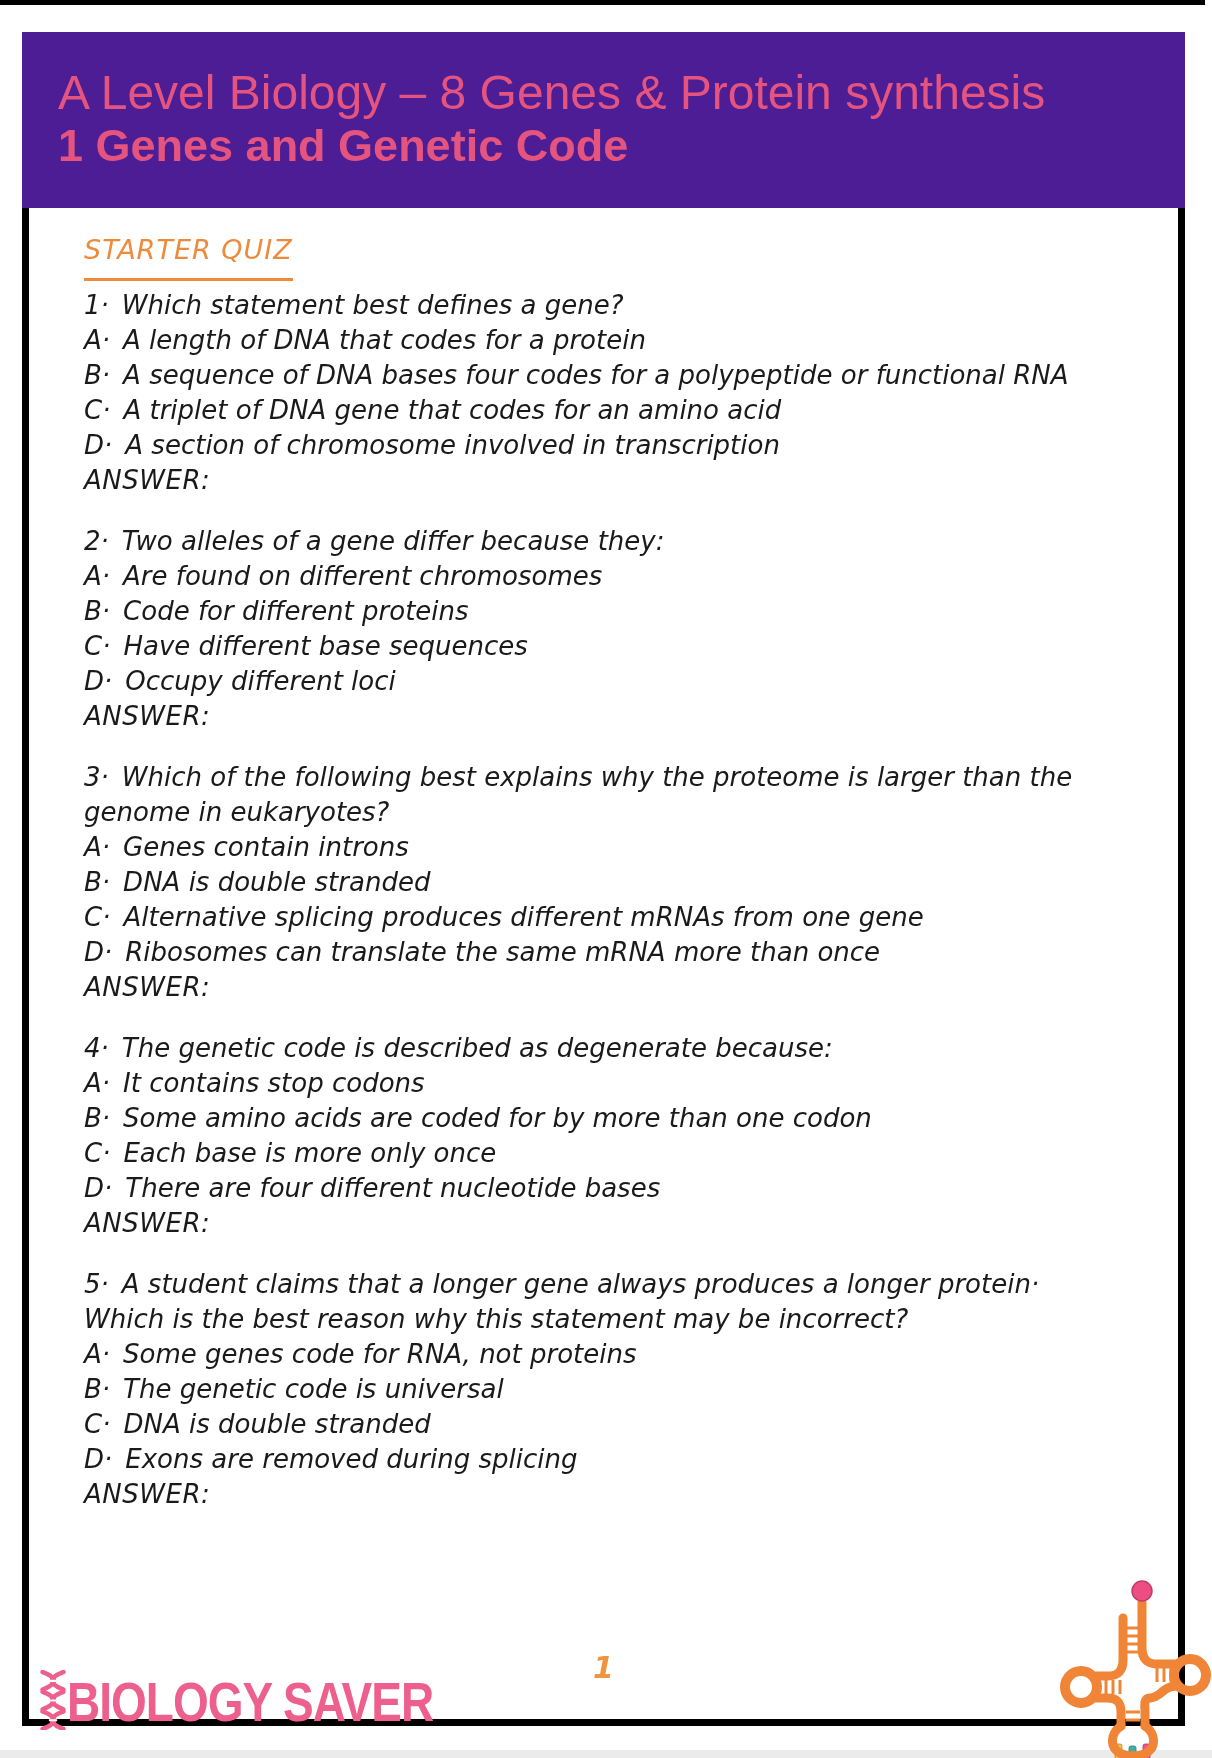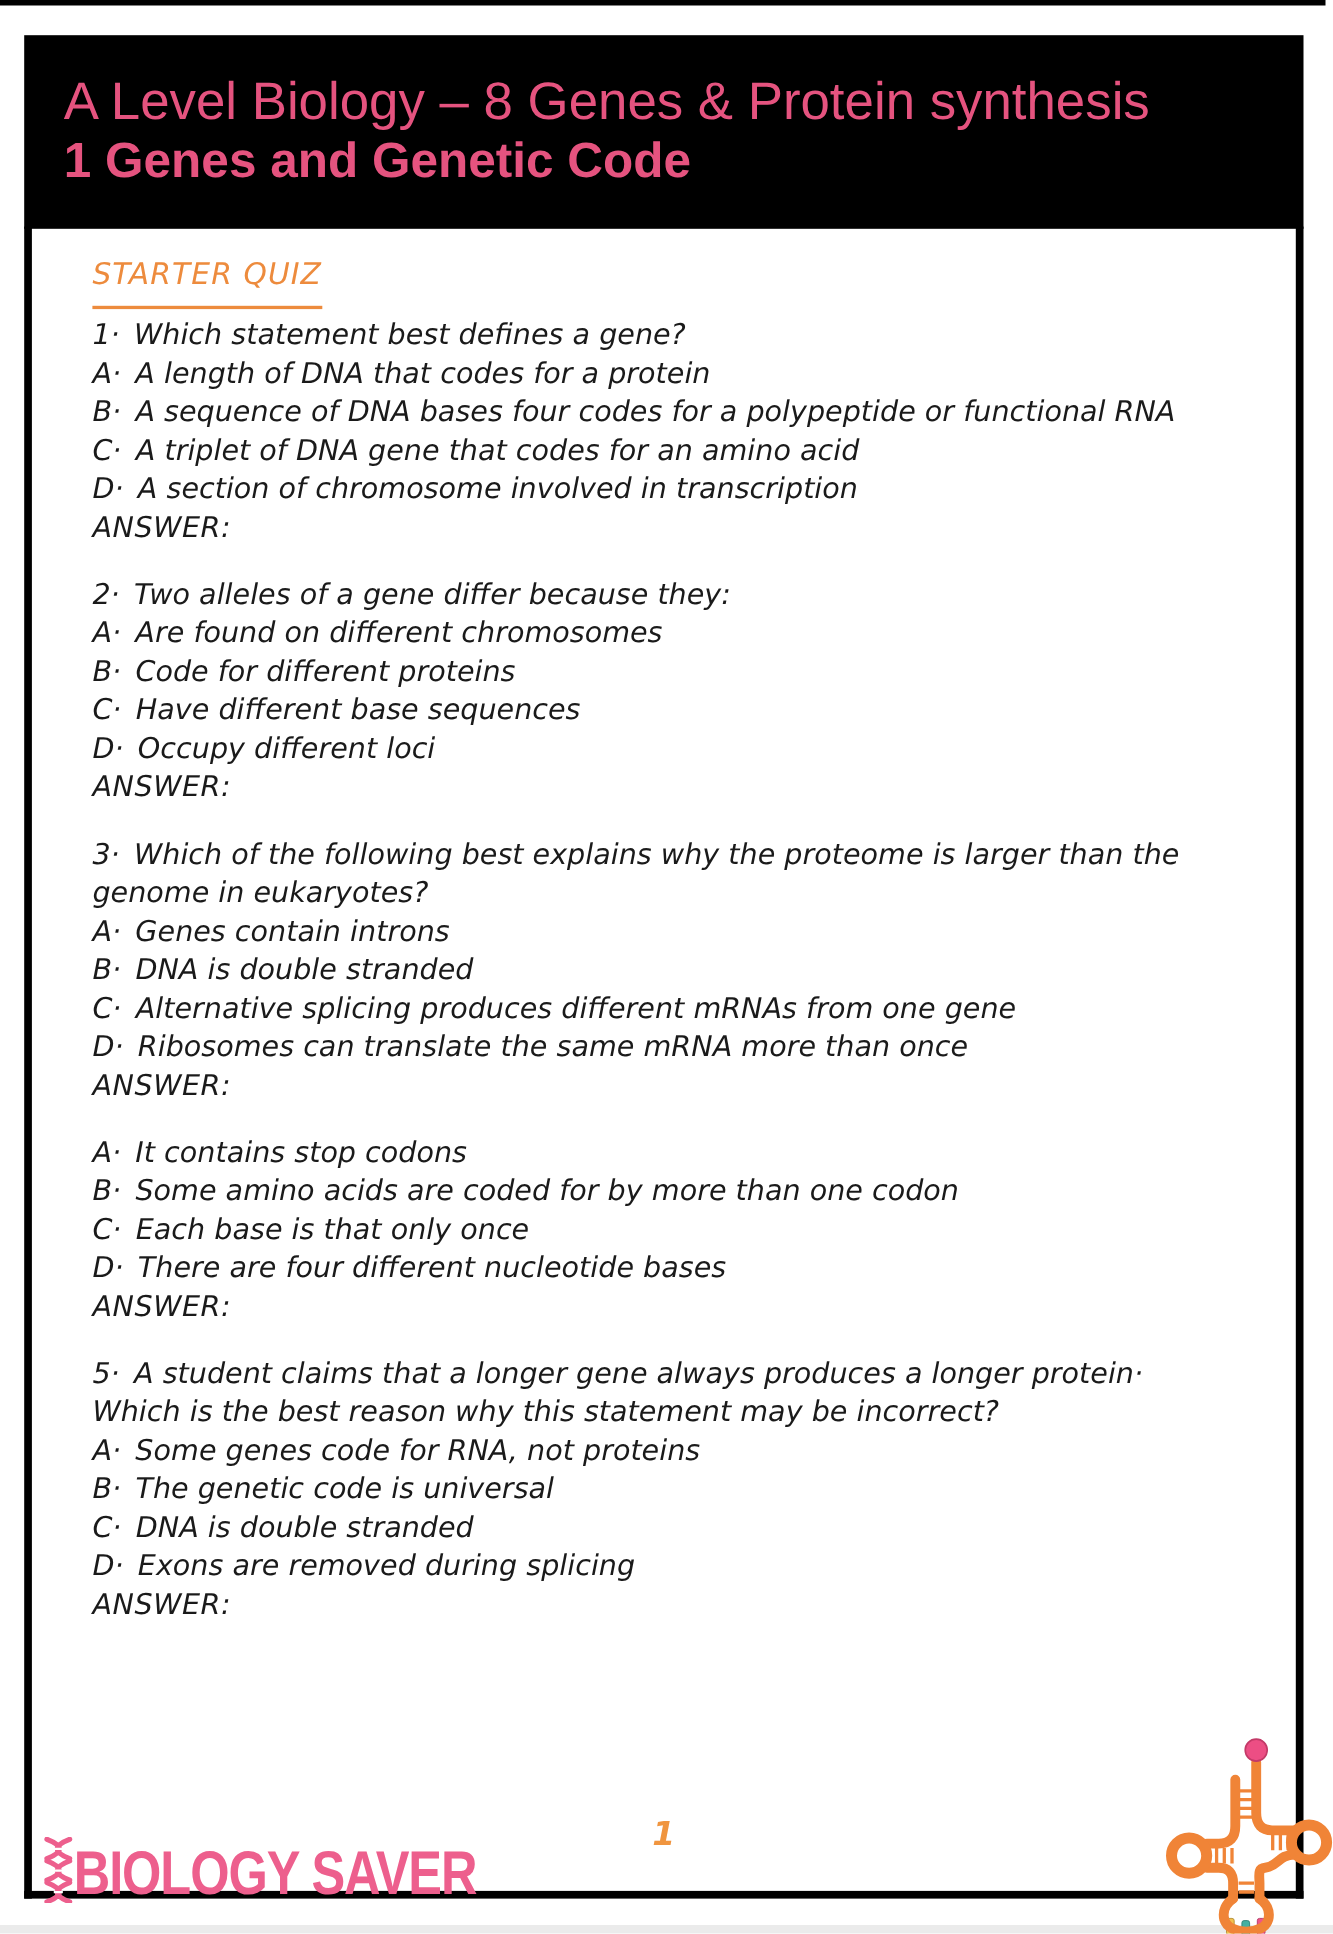--- a/index.html
+++ b/index.html
@@ -5,21 +5,21 @@
   html,body { margin:0; padding:0; background:#ffffff; }
   .page {
     position:relative; width:1212px; height:1758px; background:#ffffff;
     overflow:hidden; font-family:"Liberation Sans", sans-serif;
   }
   .top-strip { position:absolute; left:0; top:0; width:1205px; height:5px; background:#000; }
   .bottom-gray { position:absolute; left:0; top:1750px; width:1212px; height:8px; background:#ebebeb; }
 
   .header {
     position:absolute; left:22px; top:32px; width:1163px; height:176px;
-    background:#000000; box-sizing:border-box; padding:34px 10px 0 36px; z-index:2;
+    background:#4c1d95; box-sizing:border-box; padding:34px 10px 0 36px; z-index:2;
   }
   .title1 { color:#E5537F; font-size:48px; line-height:54px; font-weight:400; letter-spacing:0; white-space:nowrap; }
   .title2 { color:#E5537F; font-size:45px; line-height:52px; font-weight:700; white-space:nowrap; }
 
   .frame {
     position:absolute; left:22px; top:206px; width:1163px; height:1520px;
     box-sizing:border-box; border:7px solid #000; border-top:none; z-index:1; background:transparent;
   }
 
   .quiz {
@@ -139,31 +139,34 @@
   </div>
 
   <div class="option">
     <span class="opt-letter">D·</span><span class="opt-text">Ribosomes can translate the same mRNA more than once</span>
   </div>
 </div>
     <div class="answer-label">ANSWER:</div>
   </section>
 
   <section class="question">
+    <div class="q-line">
+      <span class="q-num">4·</span><span class="q-text">The genetic code is described as degenerate because:</span>
+    </div>
     <div class="options">
   <div class="option">
     <span class="opt-letter">A·</span><span class="opt-text">It contains stop codons</span>
   </div>
 
   <div class="option">
     <span class="opt-letter">B·</span><span class="opt-text">Some amino acids are coded for by more than one codon</span>
   </div>
 
   <div class="option">
-    <span class="opt-letter">C·</span><span class="opt-text">Each base is that only once</span>
+    <span class="opt-letter">C·</span><span class="opt-text">Each base is more only once</span>
   </div>
 
   <div class="option">
     <span class="opt-letter">D·</span><span class="opt-text">There are four different nucleotide bases</span>
   </div>
 </div>
     <div class="answer-label">ANSWER:</div>
   </section>
 
   <section class="question">

